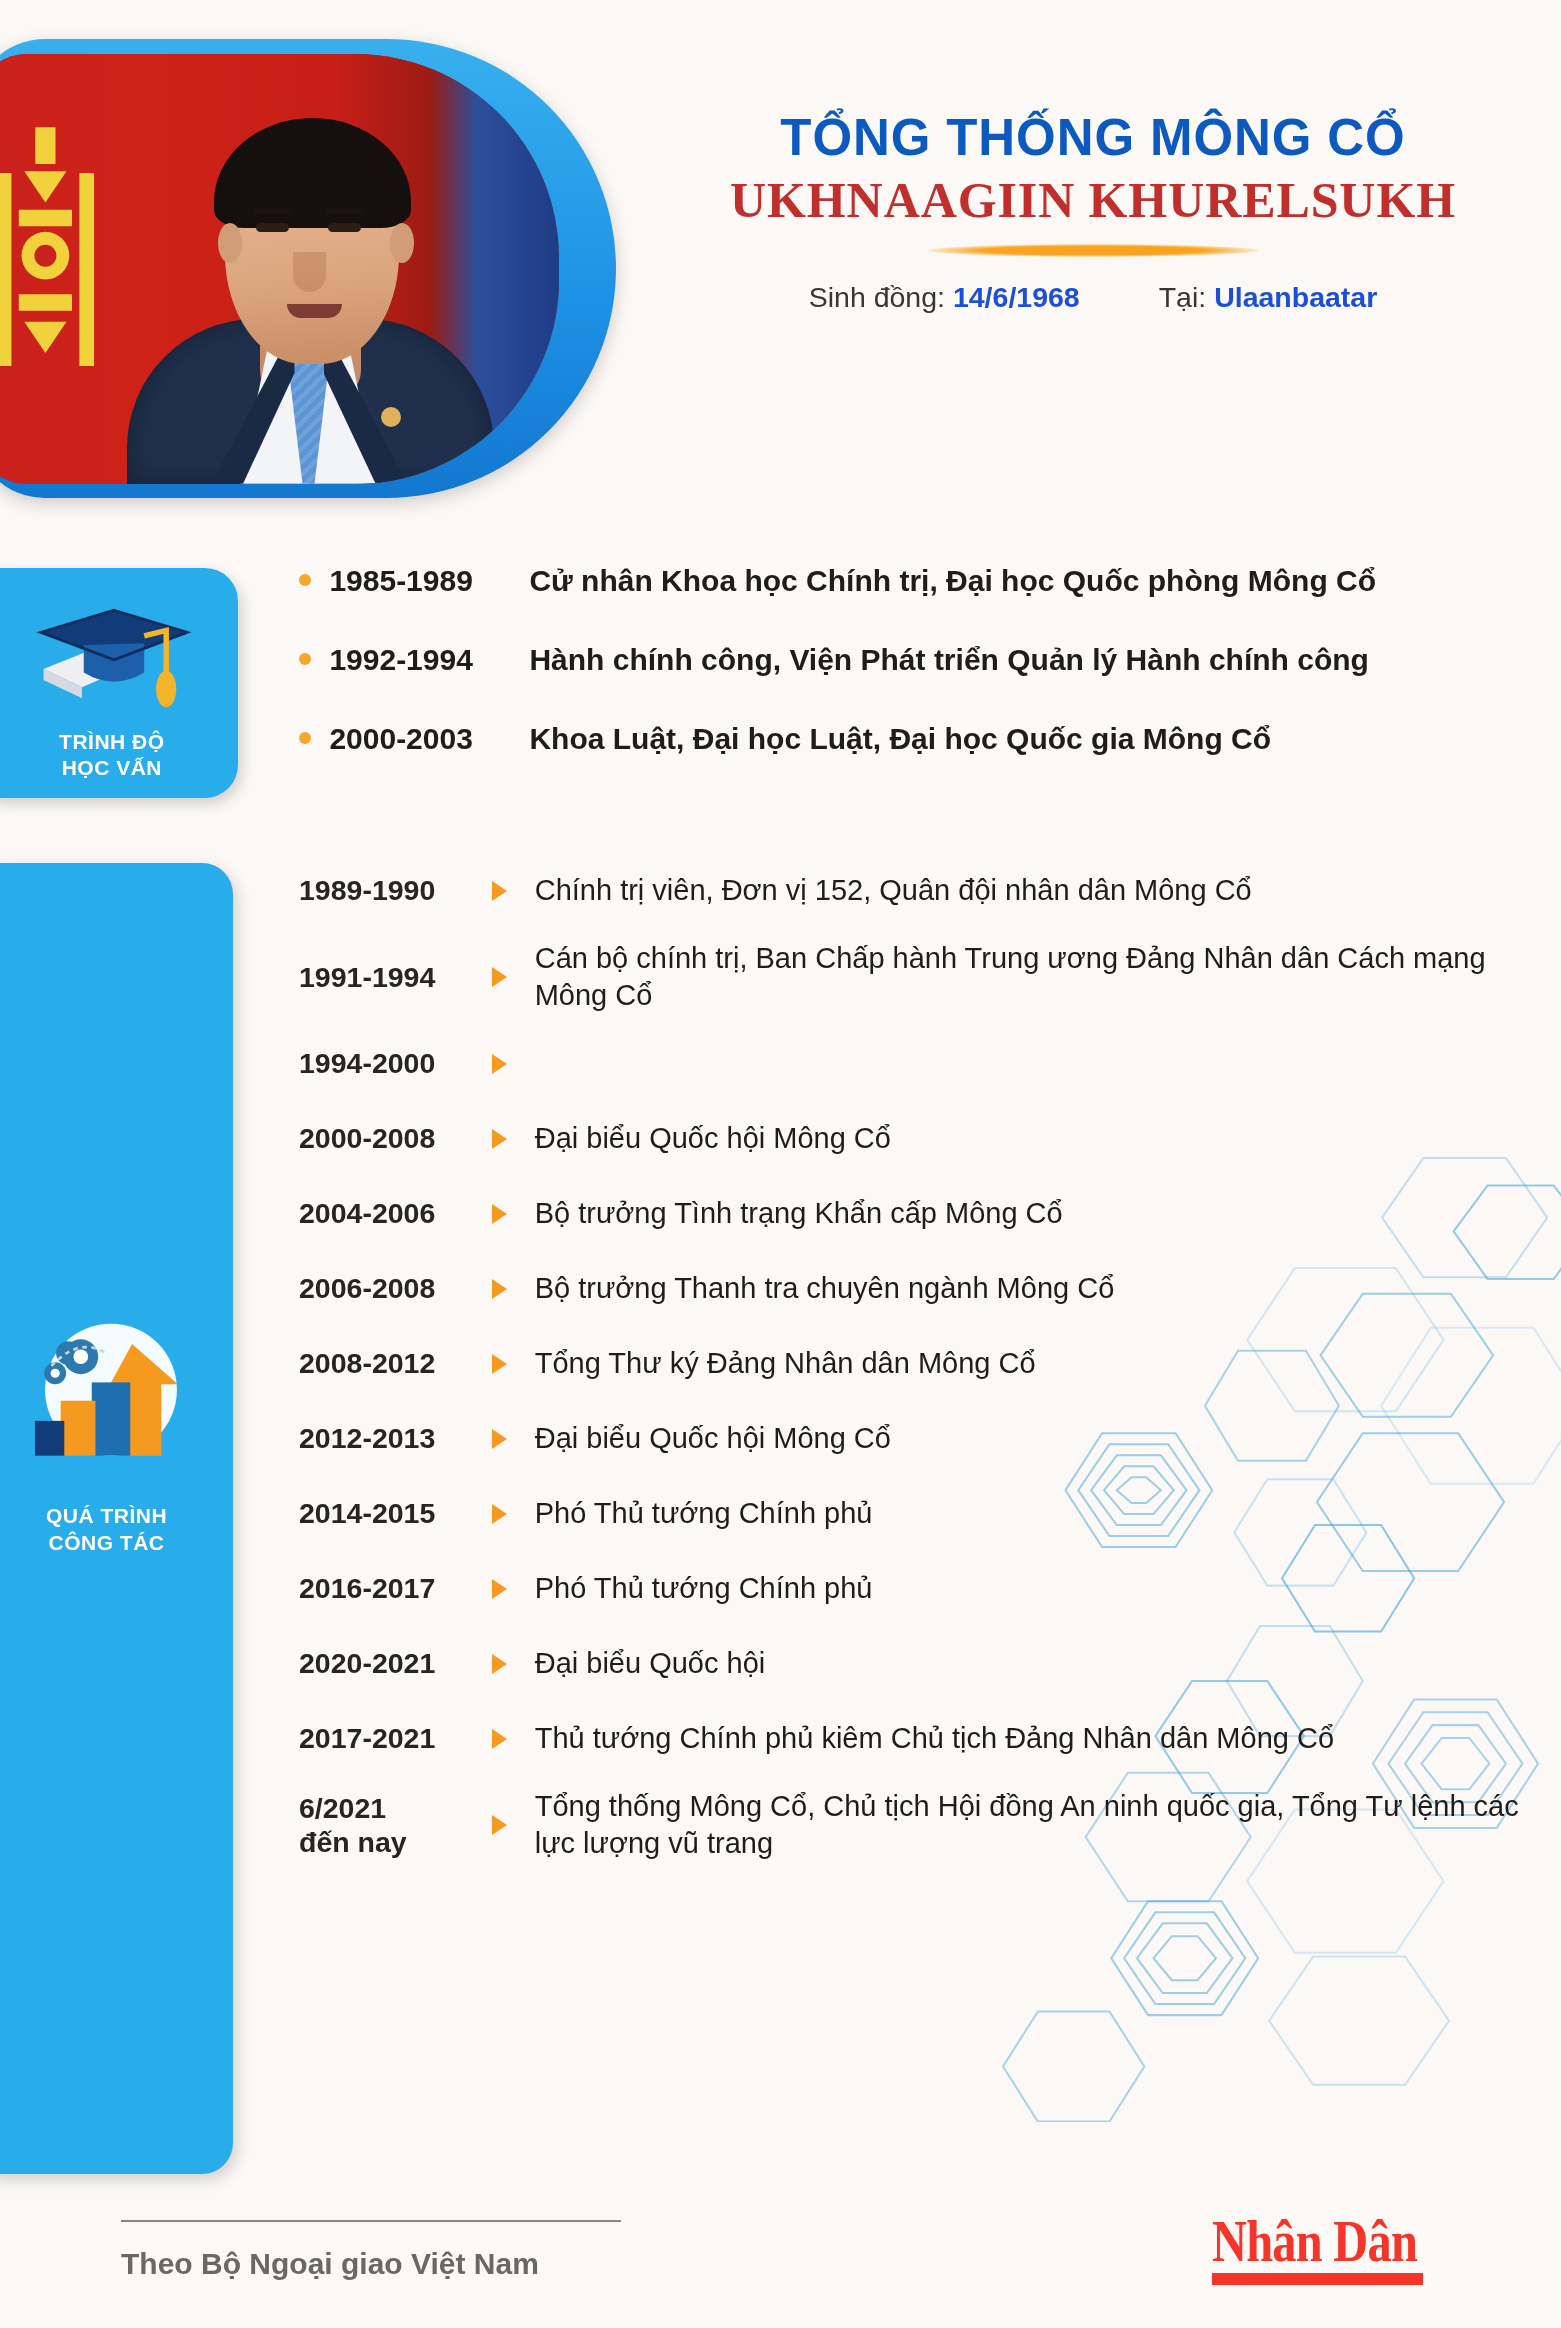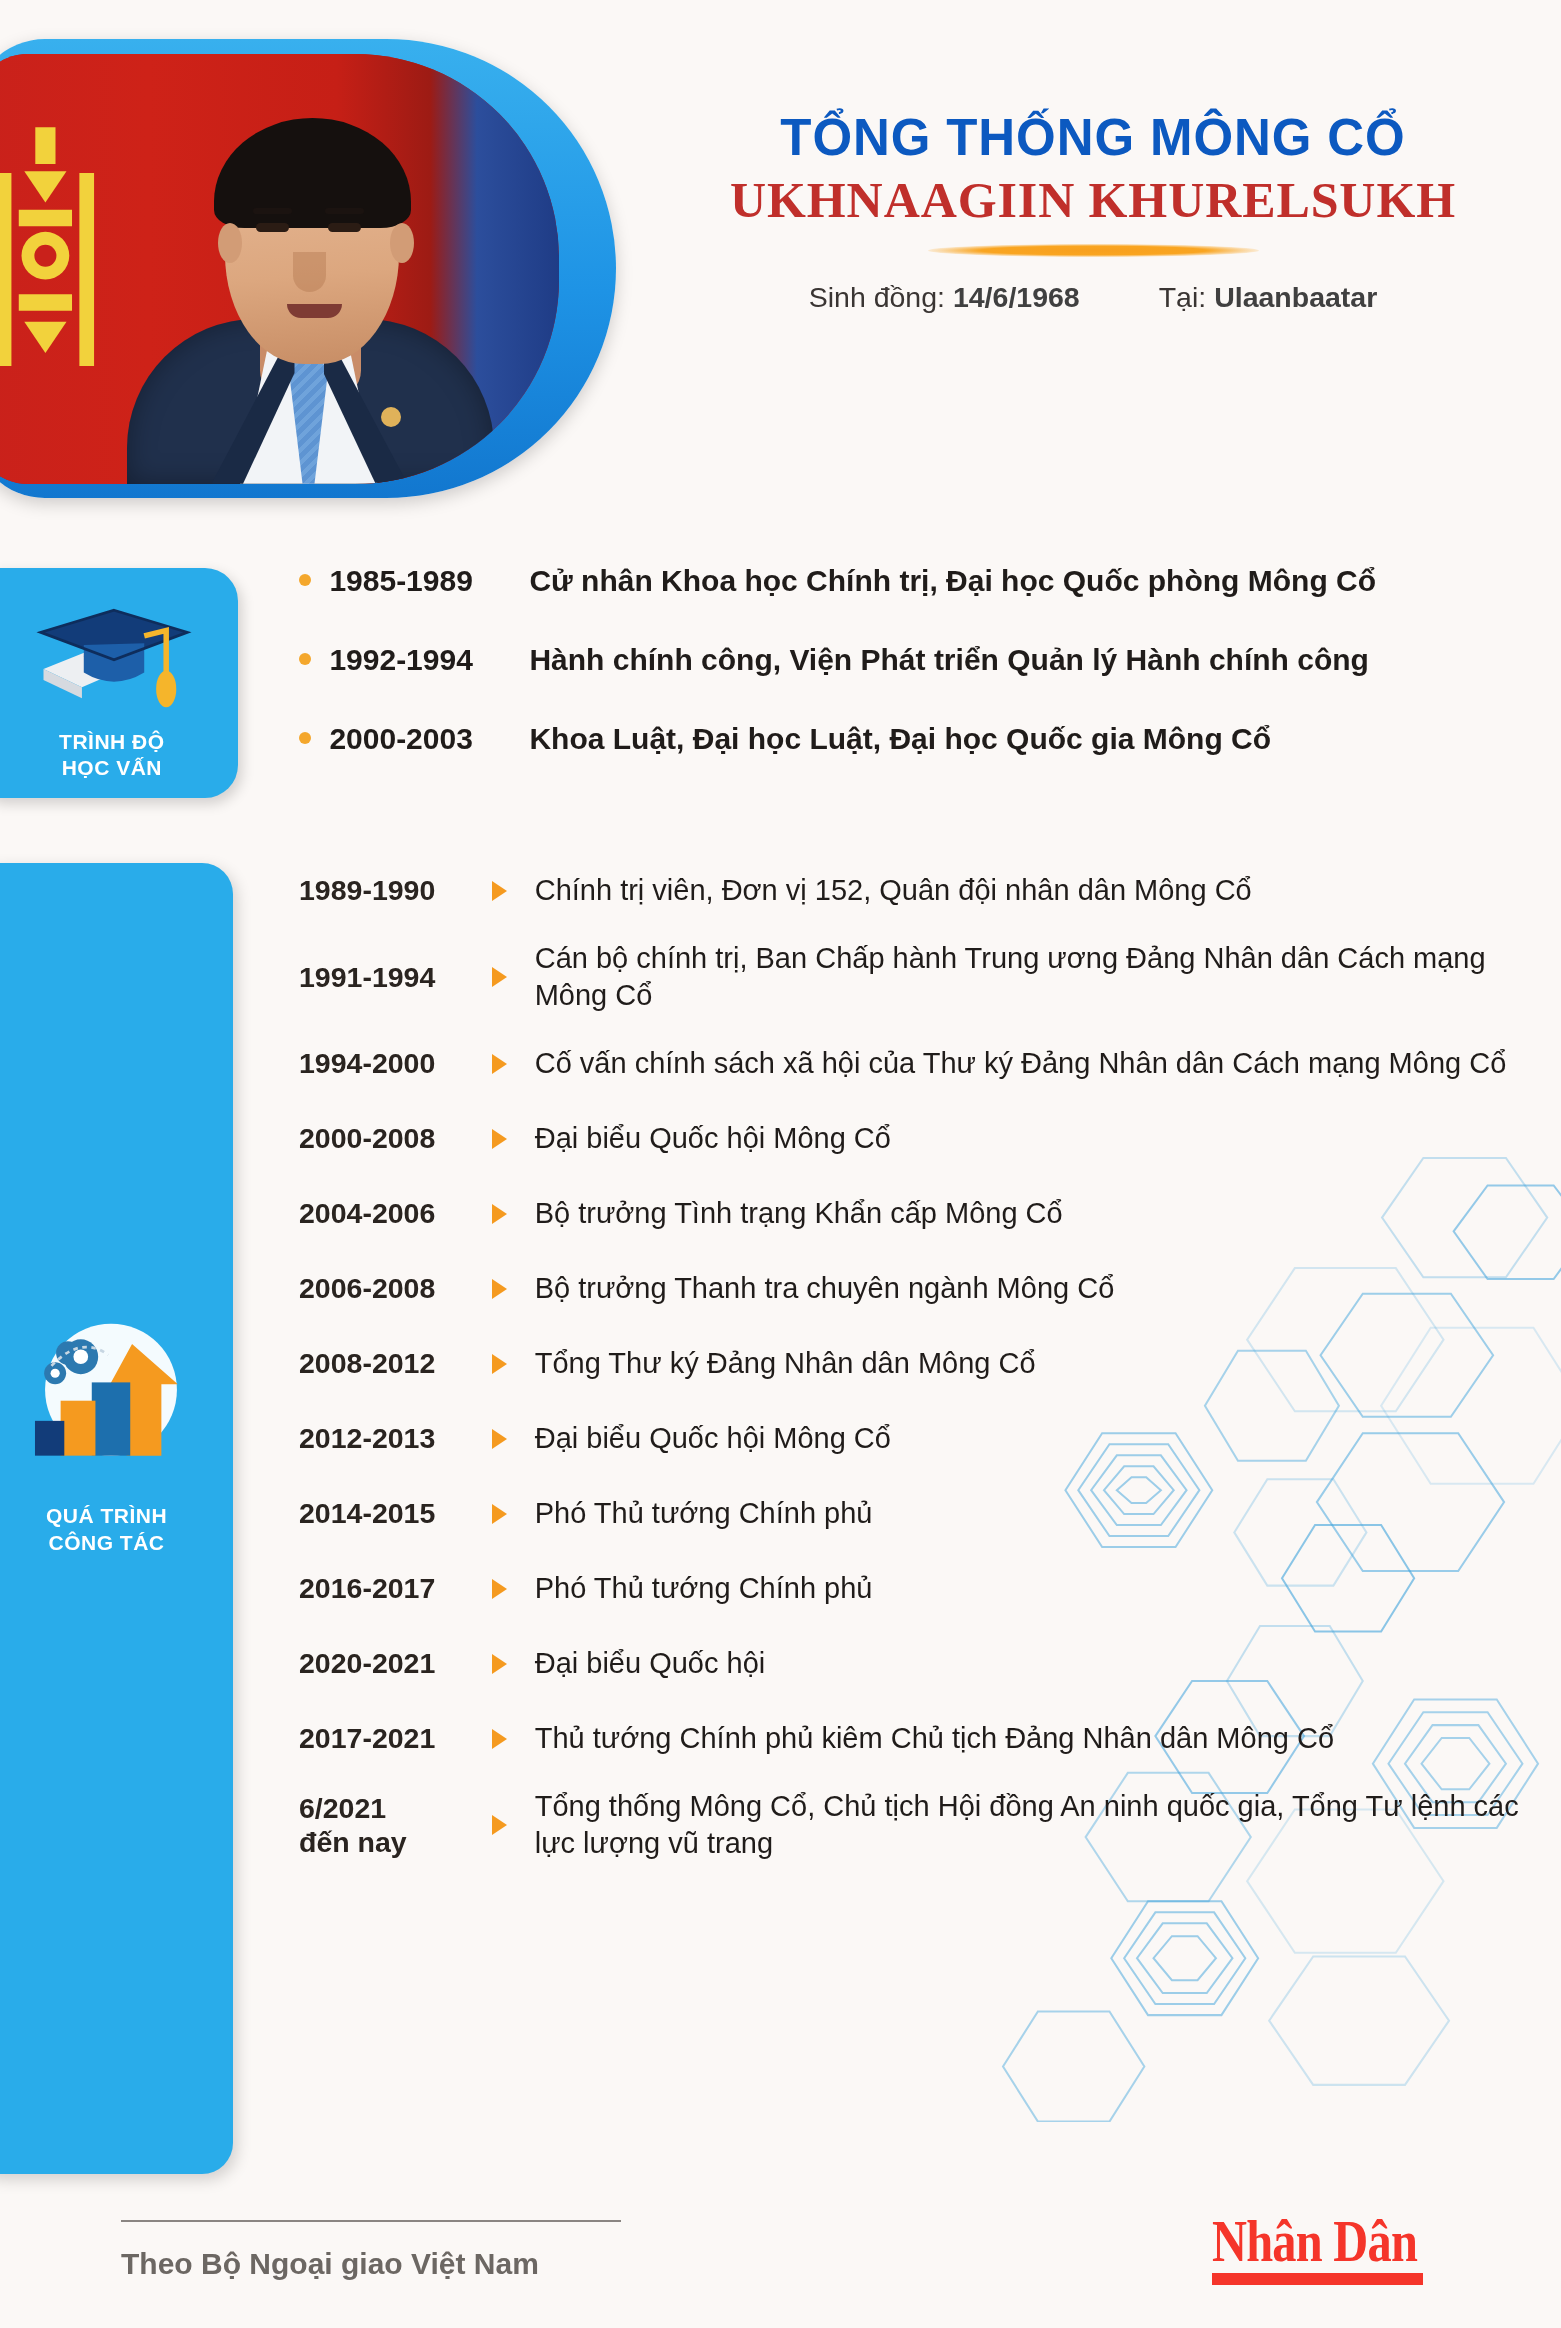--- a/index.html
+++ b/index.html
@@ -110,21 +110,21 @@
   }
   .divider-ellipse {
     margin: 14.7px auto 0; width: 331px; height: 13px;
     background: radial-gradient(ellipse at center, #F8A01E 0%, #F9A521 48%, rgba(249,165,33,0) 75%);
     border-radius: 50%;
   }
   .birth-row {
     margin-top: 24px; display: flex; justify-content: center; gap: 79px;
     font-size: 28.5px; color: #3A3533;
   }
-  .birth-row b { color:#404040;margin-top:28px; }
+  .birth-row b { color:#1d4ed8;margin-top:28px; }
 
   
   .edu-badge {
     position: absolute; left: -14.7px; top: 568px;
     width: 253px; height: 230px;
     background: #29ACEA;
     border-radius: 16.5px 33px 33px 16.5px;
     box-shadow: 3.7px 5.5px 13px rgba(0,0,0,.16);
     z-index: 3;
   }
@@ -400,21 +400,20 @@
       <span class="work-desc">Chính trị viên, Đơn vị 152, Quân đội nhân dân Mông Cổ</span>
     </div>
     <div class="work-item">
       <span class="work-year">1991-1994</span>
       <span class="work-arrow"></span>
       <span class="work-desc">Cán bộ chính trị, Ban Chấp hành Trung ương Đảng Nhân dân Cách mạng Mông Cổ</span>
     </div>
     <div class="work-item">
       <span class="work-year">1994-2000</span>
       <span class="work-arrow"></span>
-      <span class="work-desc">Cố vấn chính sách xã hội của Thư ký Đảng Nhân dân Cách mạng Mông Cổ</span>
     </div>
     <div class="work-item">
       <span class="work-year">2000-2008</span>
       <span class="work-arrow"></span>
       <span class="work-desc">Đại biểu Quốc hội Mông Cổ</span>
     </div>
     <div class="work-item">
       <span class="work-year">2004-2006</span>
       <span class="work-arrow"></span>
       <span class="work-desc">Bộ trưởng Tình trạng Khẩn cấp Mông Cổ</span>

